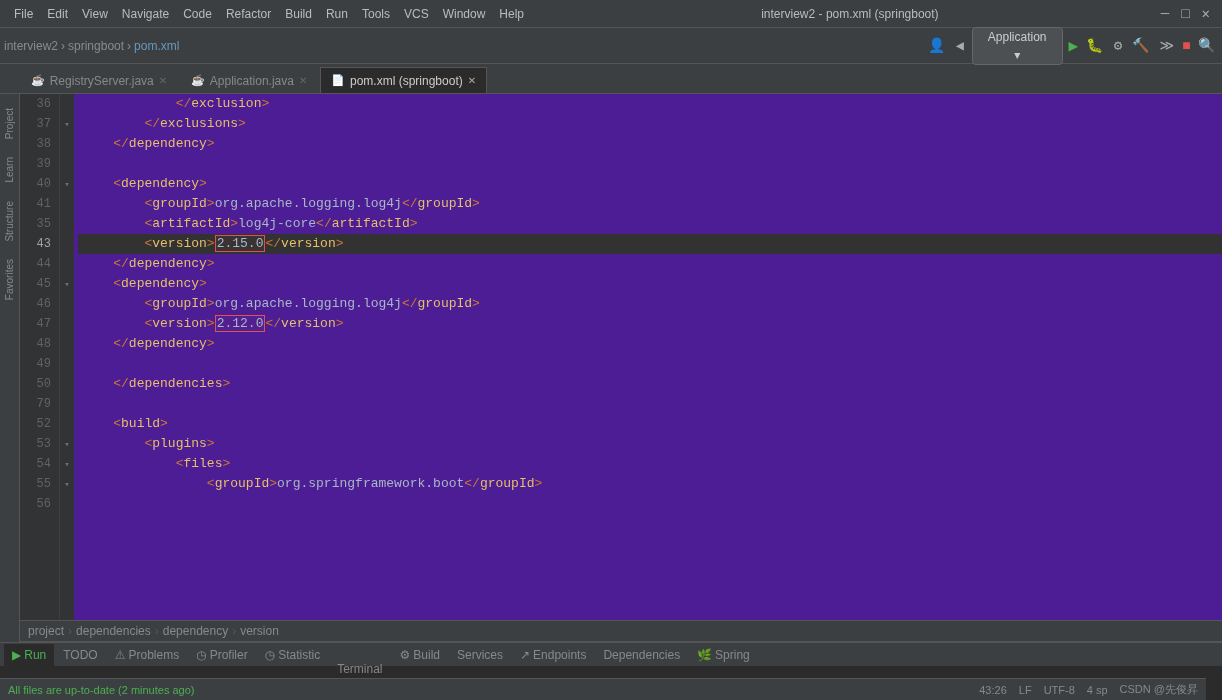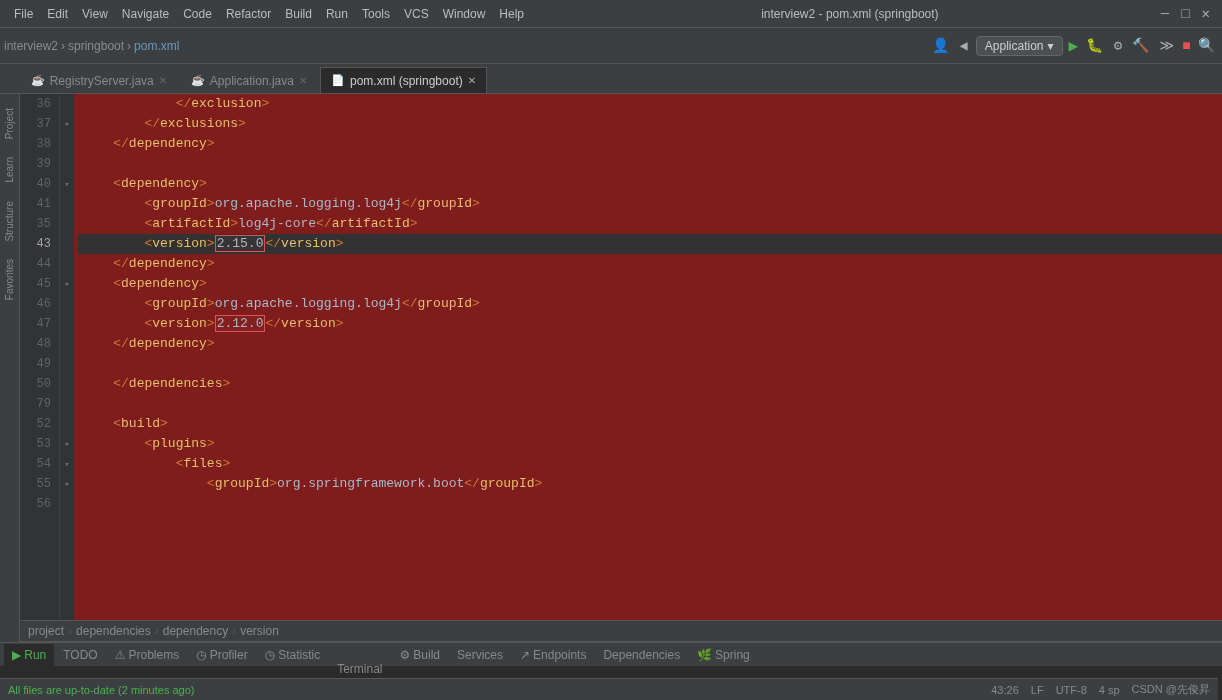--- a/index.html
+++ b/index.html
@@ -35,27 +35,28 @@
     .breadcrumb { display: flex; align-items: center; color: #8a8a8a; font-size: 12px; font-family: Arial, sans-serif; flex: 1; }
     .breadcrumb span { color: #8a8a8a; }
     .breadcrumb .sep { margin: 0 3px; }
     .breadcrumb .active { color: #6897bb; }
     .toolbar-right { display: flex; align-items: center; gap: 6px; margin-left: auto; }
     .run-config-btn {
       background: #4c5052;
       border: 1px solid #666;
       color: #ccc;
       font-size: 12px;
-      padding: 2px 8px;
+      padding: 2px 15px;
       cursor: pointer;
       font-family: Arial, sans-serif;
       display: flex;
       align-items: center;
       gap: 4px;
       border-radius: 4px;
+      flex-direction: column;
     }
     .toolbar-icon { color: #aaa; font-size: 14px; cursor: pointer; padding: 2px; }
     .run-btn { color: #4caf50; font-size: 16px; cursor: pointer; }
     .stop-btn { color: #e05252; font-size: 14px; cursor: pointer; }
 
     
     .tabs-bar {
       background: #3c3f41;
       height: 30px;
       display: flex;
@@ -88,21 +89,21 @@
     .tab .close-x { color: #666; font-size: 10px; }
     .tab.active .close-x { color: #aaa; }
 
     
     .editor-area {
       position: absolute;
       left: 20px;
       top: 94px;
       right: 0;
       bottom: 80px;
-      background: #7f1d1d;
+      background: #4c1d95;
       overflow: hidden;
     }
 
     
     .code-container {
       display: flex;
       height: 100%;
       font-family: 'Courier New', monospace;
       font-size: 13px;
     }
@@ -202,21 +203,21 @@
       height: 22px;
       border-radius: 2px;
     }
     .bottom-tab.active { color: #ccc; background: #2b2b2b; }
 
     
     .status-bar {
       position: absolute;
       bottom: 0;
       left: 0;
-      right: 4px;
+      right: 16px;
       height: 22px;
       background: #3c3f41;
       display: flex;
       align-items: center;
       justify-content: space-between;
       padding: 0 8px;
       border-top: 1px solid #555;
       font-size: 11px;
       font-family: Arial, sans-serif;
       color: #888;

